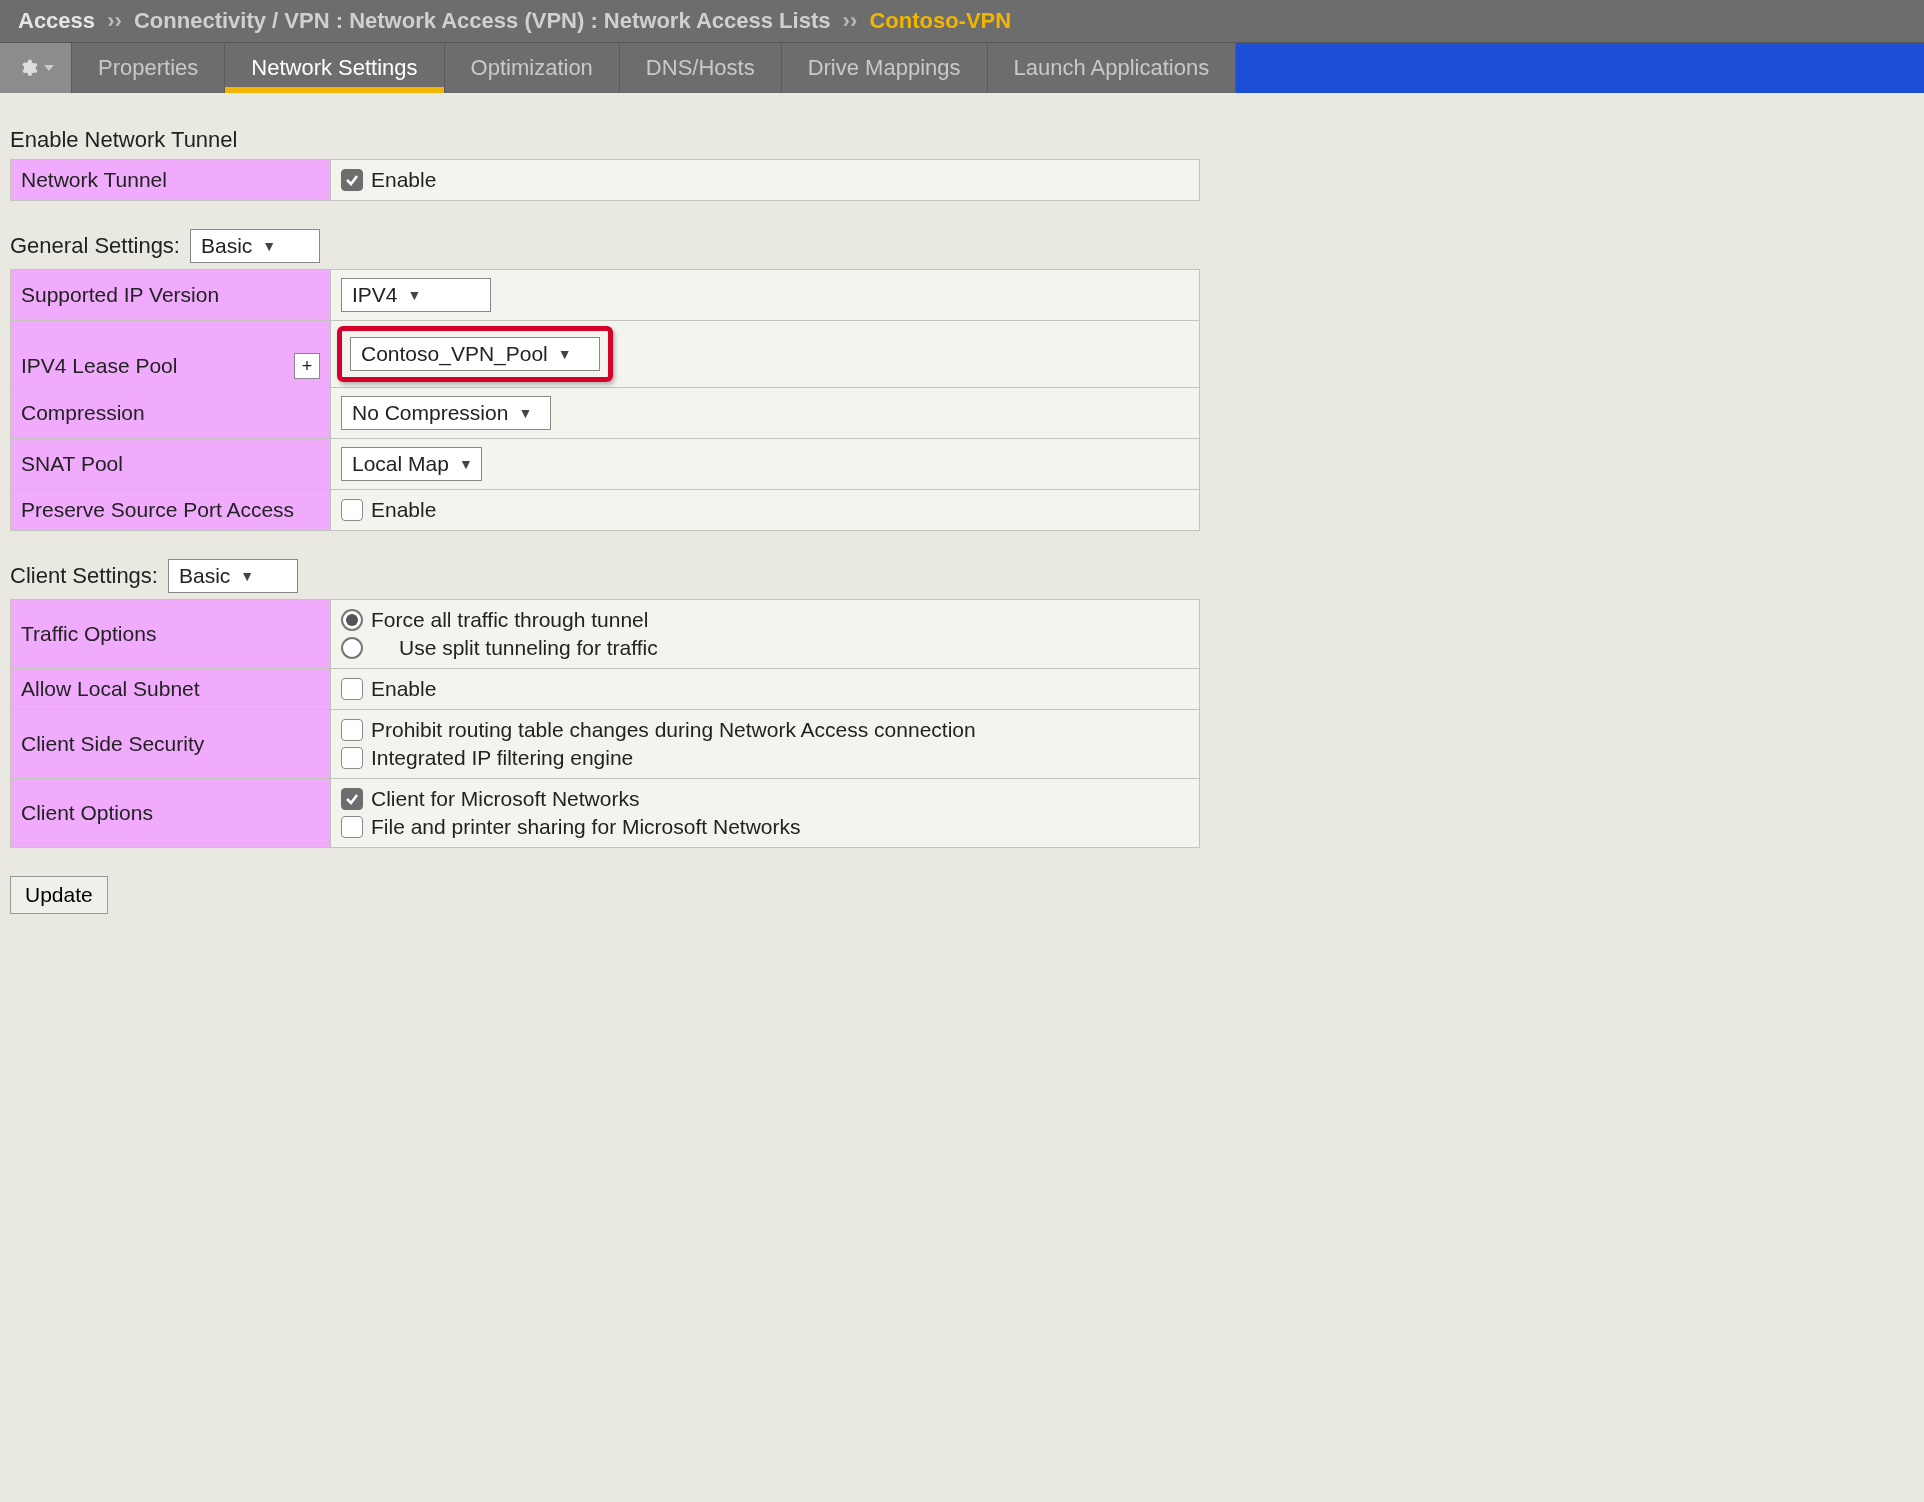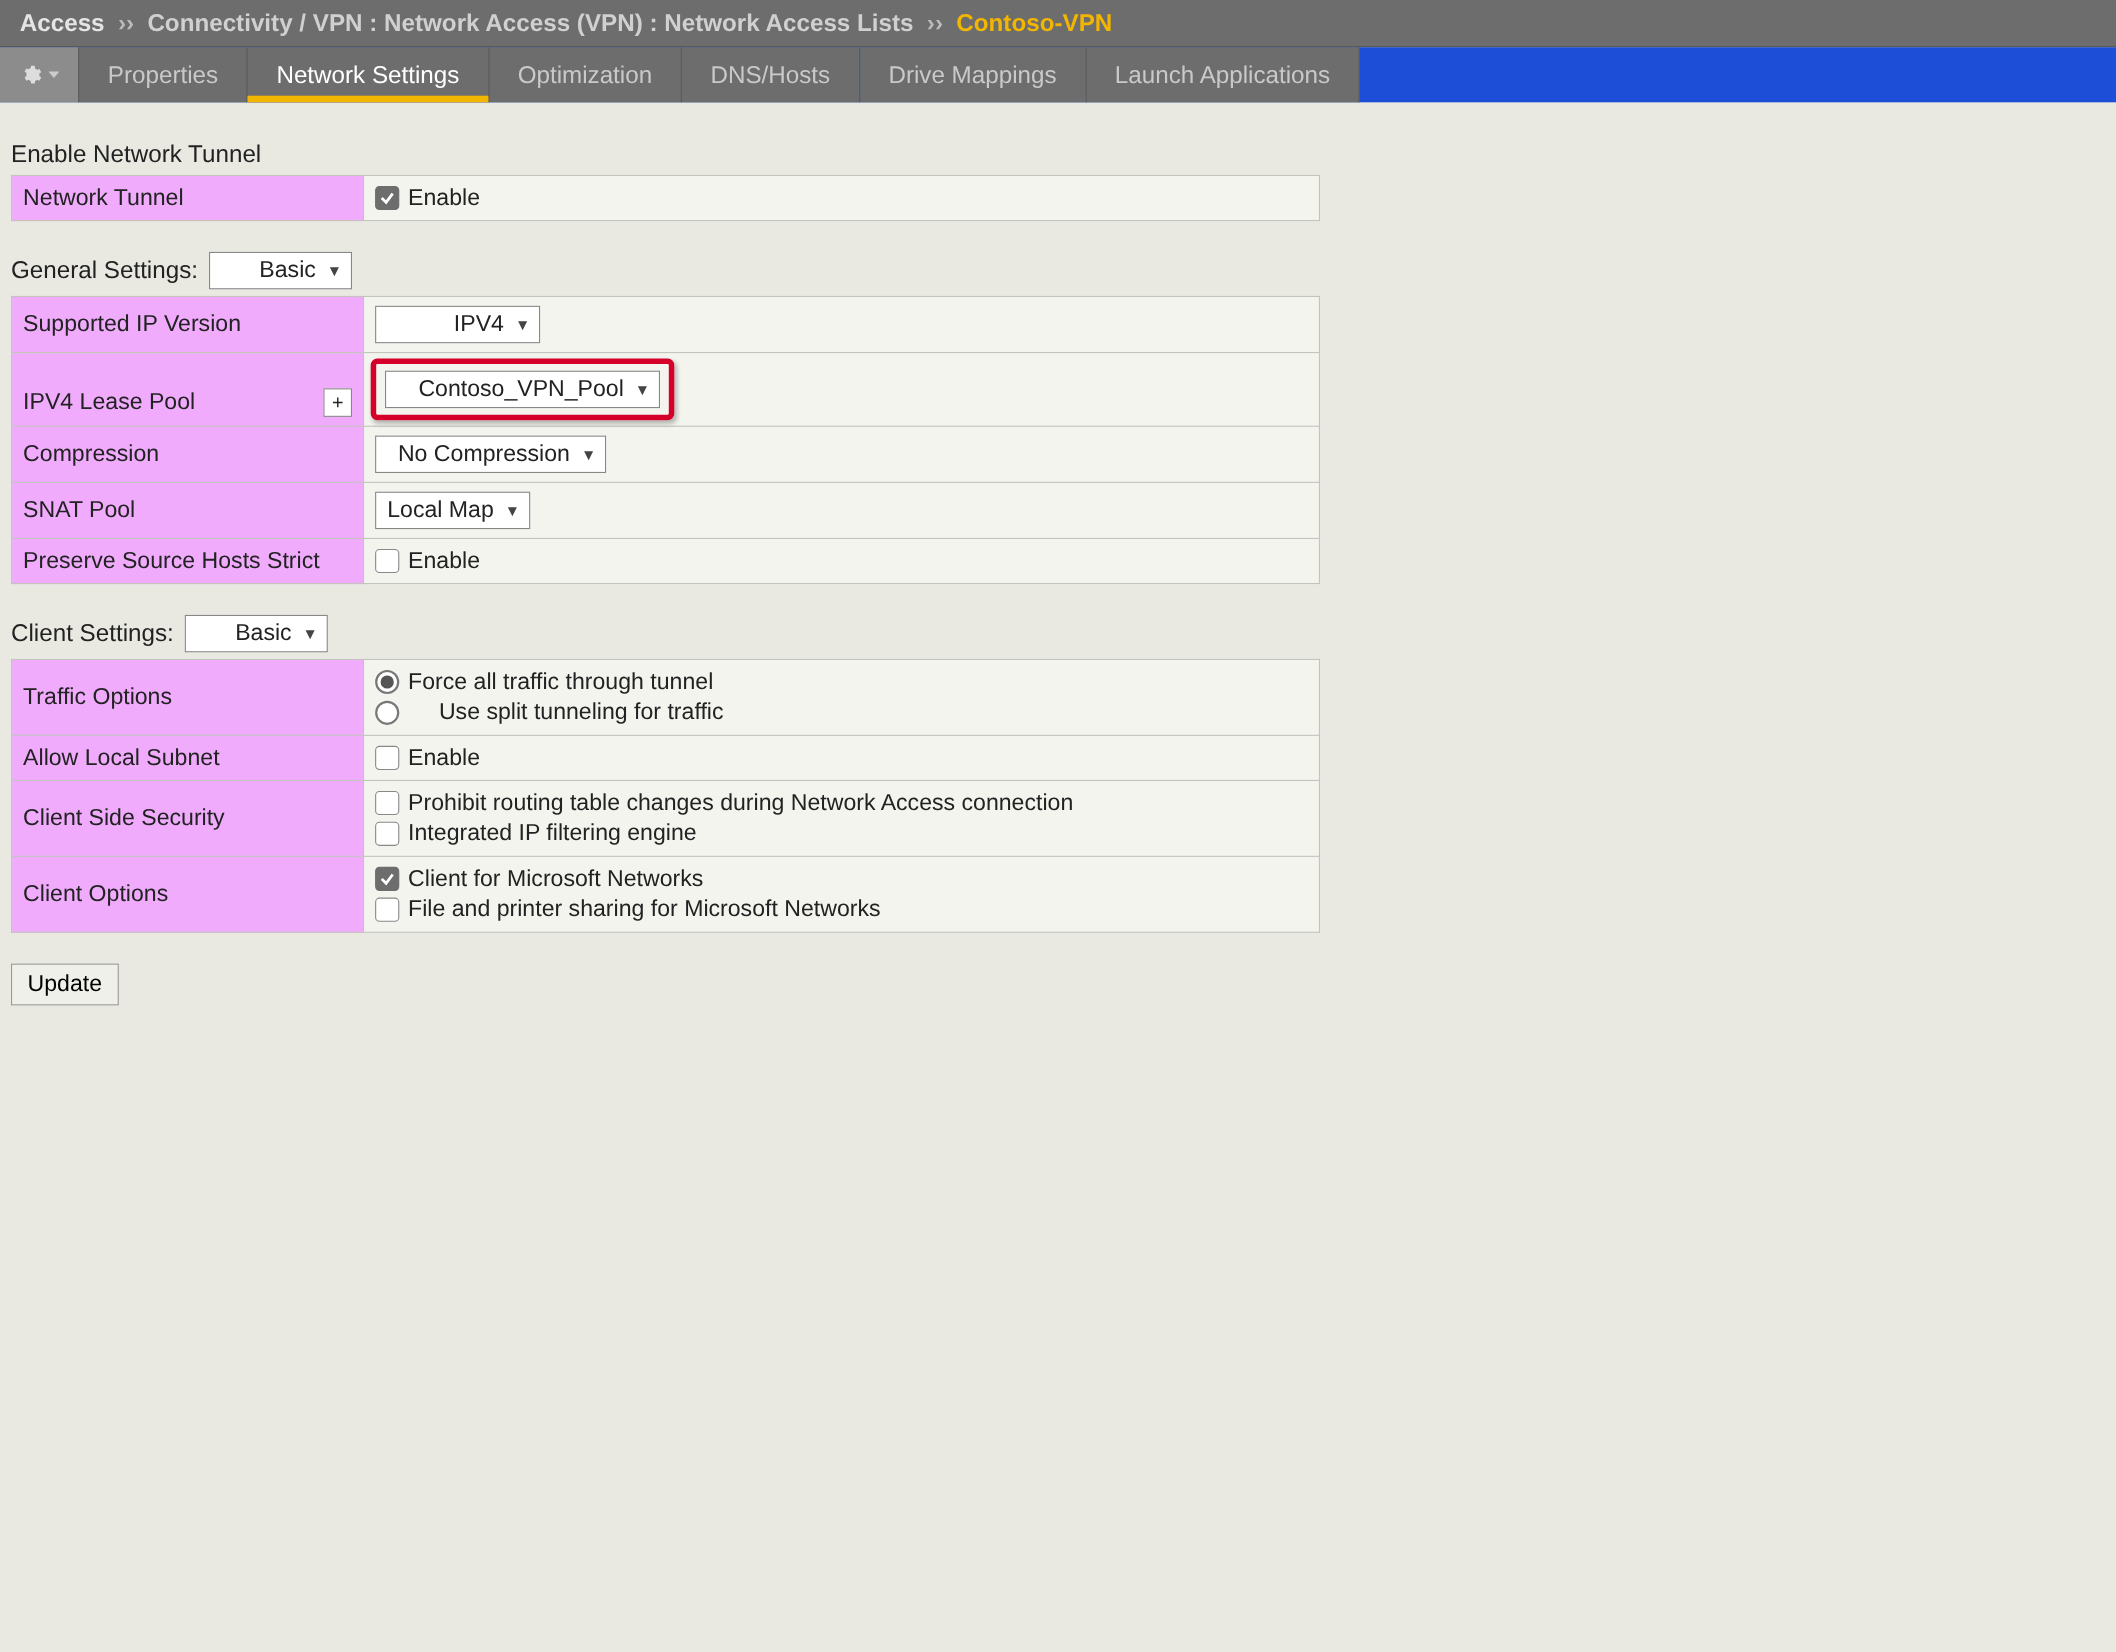--- a/index.html
+++ b/index.html
@@ -88,21 +88,21 @@
     width: 320px;
     background: #f0abfc;
     font-size: 21px;
   }
   .config-table td.value-cell {
     background: #f4f4ef;
   }
   .fake-select {
     display: inline-flex;
     align-items: center;
-    justify-content: flex-end;
+    justify-content: flex-start;
     border: 1px solid #888;
     background: #fff;
     padding: 2px 8px 2px 10px;
     font-size: 21px;
     min-width: 120px;
     height: 34px;
     cursor: pointer;
   }
   .fake-select .chev { margin-left: 10px; font-size: 14px; color: #444; }
   .checkbox-row { display: flex; align-items: center; gap: 8px; }
@@ -268,21 +268,21 @@
     <tr>
       <td class="label-cell">SNAT Pool</td>
       <td class="value-cell">
         <span class="fake-select" style="min-width:130px;">
           <span>Local Map</span>
           <span class="chev">▼</span>
         </span>
       </td>
     </tr>
     <tr>
-      <td class="label-cell">Preserve Source Hosts Strict</td>
+      <td class="label-cell">Preserve Source Port Access</td>
       <td class="value-cell">
         <div class="checkbox-row">
           <span class="checkbox"></span>
           <span>Enable</span>
         </div>
       </td>
     </tr>
   </tbody>
     </table>
 

